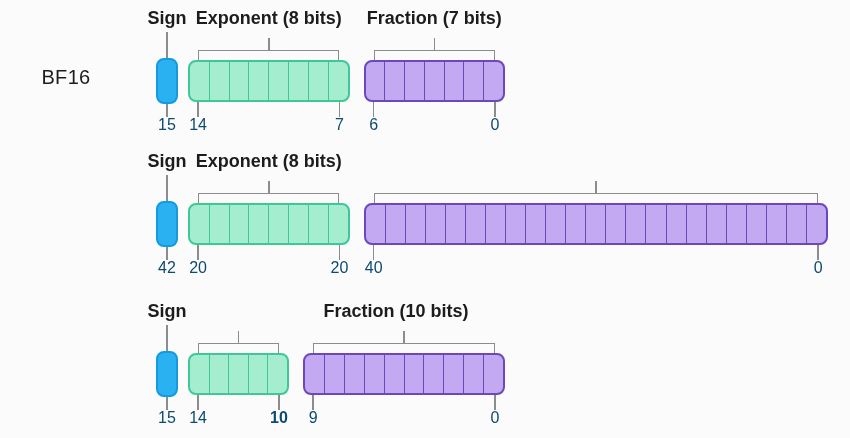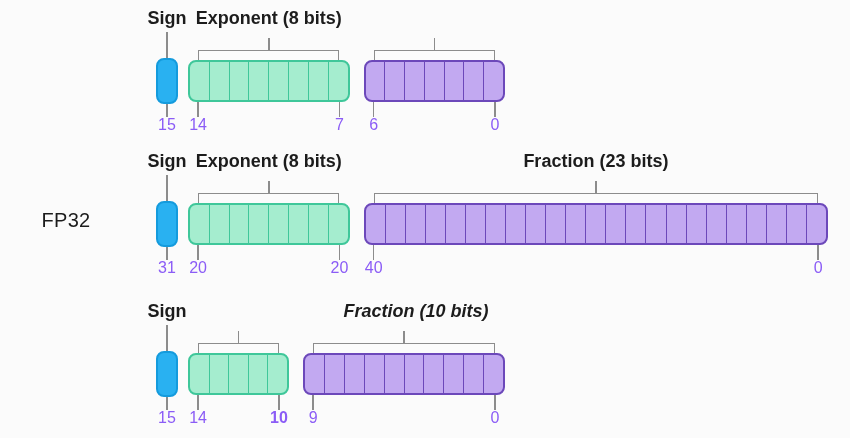--- a/index.html
+++ b/index.html
@@ -37,28 +37,29 @@
   .bracket{
     position:absolute;top:50px;height:11px;box-sizing:border-box;
     border-top:1.5px solid var(--line,#8c8c8c);
     border-left:1.5px solid var(--line,#8c8c8c);
     border-right:1.5px solid var(--line,#8c8c8c);
   }
   .ctick{position:absolute;top:38px;height:13px;width:1.5px;background:var(--line,#8c8c8c)}
   .btick{position:absolute;top:102px;height:15px;width:1.5px;background:var(--line,#8c8c8c)}
   .bit-num{
     position:absolute;top:116px;width:44px;text-align:center;
-    font-size:16px;color:#8b5cf6;
+    font-size:16px;color:#0c4a6e;
   }
 </style>
 </head>
 <body>
 
 <div id="diagram">
     <div class="row" style="top: 0px;">
+      <div class="format-name">BF16</div>
       <div class="field-label" style="left: 127px; width: 80px;">Sign</div>
       <div class="vline" style="left: 166.25px; top: 32px; height: 26px;"></div>
       <div class="sign-box" style="left: 156px;"></div>
       <div class="vline" style="left: 166.25px; top: 104px; height: 13px;"></div>
       <div class="bit-num" style="left: 145px;">15</div>
       <div class="field-label" style="left: 158.8px; width: 220px;">Exponent (8 bits)</div>
       <div class="bracket" style="left: 198.1px; width: 141.4px;"></div>
       <div class="ctick" style="left: 268.05px;"></div>
       <div class="block exp" style="left: 188px; width: 161.6px;">
         <div class="cell"></div>
@@ -67,61 +68,60 @@
         <div class="cell"></div>
         <div class="cell"></div>
         <div class="cell"></div>
         <div class="cell"></div>
         <div class="cell"></div>
       </div>
       <div class="btick" style="left: 197.35px;"></div>
       <div class="btick" style="left: 338.75px;"></div>
       <div class="bit-num" style="left: 176.1px;">14</div>
       <div class="bit-num" style="left: 317.5px;">7</div>
+      <div class="field-label" style="left: 324.3px; width: 220px;">Fraction (7 bits)</div>
       <div class="bracket" style="left: 373.7px; width: 121.2px;"></div>
       <div class="ctick" style="left: 433.55px;"></div>
       <div class="block frac" style="left: 363.6px; width: 141.4px;">
         <div class="cell"></div>
         <div class="cell"></div>
         <div class="cell"></div>
         <div class="cell"></div>
         <div class="cell"></div>
         <div class="cell"></div>
         <div class="cell"></div>
       </div>
       <div class="btick" style="left: 372.95px;"></div>
       <div class="btick" style="left: 494.15px;"></div>
       <div class="bit-num" style="left: 351.7px;">6</div>
       <div class="bit-num" style="left: 472.9px;">0</div>
     </div>
     <div class="row" style="top: 143px;">
-      <div class="format-name">FP32</div>
       <div class="field-label" style="left: 127px; width: 80px;">Sign</div>
       <div class="vline" style="left: 166.25px; top: 32px; height: 26px;"></div>
       <div class="sign-box" style="left: 156px;"></div>
       <div class="vline" style="left: 166.25px; top: 104px; height: 13px;"></div>
-      <div class="bit-num" style="left: 145px;">31</div>
+      <div class="bit-num" style="left: 145px;">42</div>
       <div class="field-label" style="left: 158.8px; width: 220px;">Exponent (8 bits)</div>
       <div class="bracket" style="left: 198.1px; width: 141.4px;"></div>
       <div class="ctick" style="left: 268.05px;"></div>
       <div class="block exp" style="left: 188px; width: 161.6px;">
         <div class="cell"></div>
         <div class="cell"></div>
         <div class="cell"></div>
         <div class="cell"></div>
         <div class="cell"></div>
         <div class="cell"></div>
         <div class="cell"></div>
         <div class="cell"></div>
       </div>
       <div class="btick" style="left: 197.35px;"></div>
       <div class="btick" style="left: 338.75px;"></div>
       <div class="bit-num" style="left: 176.1px;">20</div>
       <div class="bit-num" style="left: 317.5px;">20</div>
-      <div class="field-label" style="left: 485.9px; width: 220px;">Fraction (23 bits)</div>
       <div class="bracket" style="left: 373.7px; width: 444.4px;"></div>
       <div class="ctick" style="left: 595.15px;"></div>
       <div class="block frac" style="left: 363.6px; width: 464.6px;">
         <div class="cell"></div>
         <div class="cell"></div>
         <div class="cell"></div>
         <div class="cell"></div>
         <div class="cell"></div>
         <div class="cell"></div>
         <div class="cell"></div>
@@ -159,21 +159,21 @@
         <div class="cell"></div>
         <div class="cell"></div>
         <div class="cell"></div>
         <div class="cell"></div>
         <div class="cell"></div>
       </div>
       <div class="btick" style="left: 197.35px;"></div>
       <div class="btick" style="left: 278.15px;"></div>
       <div class="bit-num" style="left: 176.1px;">14</div>
       <div class="bit-num" style="left: 256.9px; font-weight: bold;">10</div>
-      <div class="field-label" style="left: 306px; width: 220px; font-style: italic;">Fraction (10 bits)</div>
+      <div class="field-label" style="left: 286px; width: 220px;">Fraction (10 bits)</div>
       <div class="bracket" style="left: 313.1px; width: 181.8px;"></div>
       <div class="ctick" style="left: 403.25px;"></div>
       <div class="block frac" style="left: 303px; width: 202px;">
         <div class="cell"></div>
         <div class="cell"></div>
         <div class="cell"></div>
         <div class="cell"></div>
         <div class="cell"></div>
         <div class="cell"></div>
         <div class="cell"></div>

